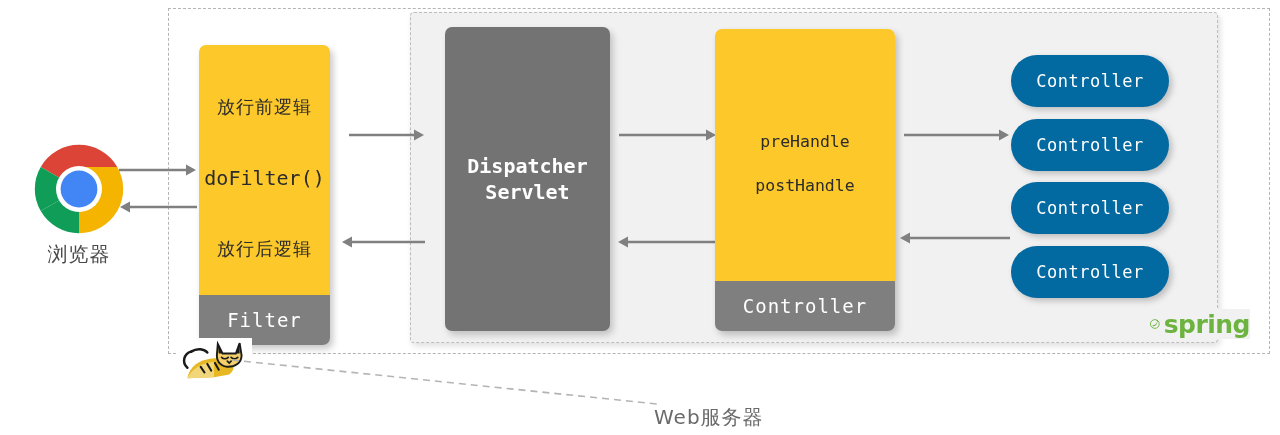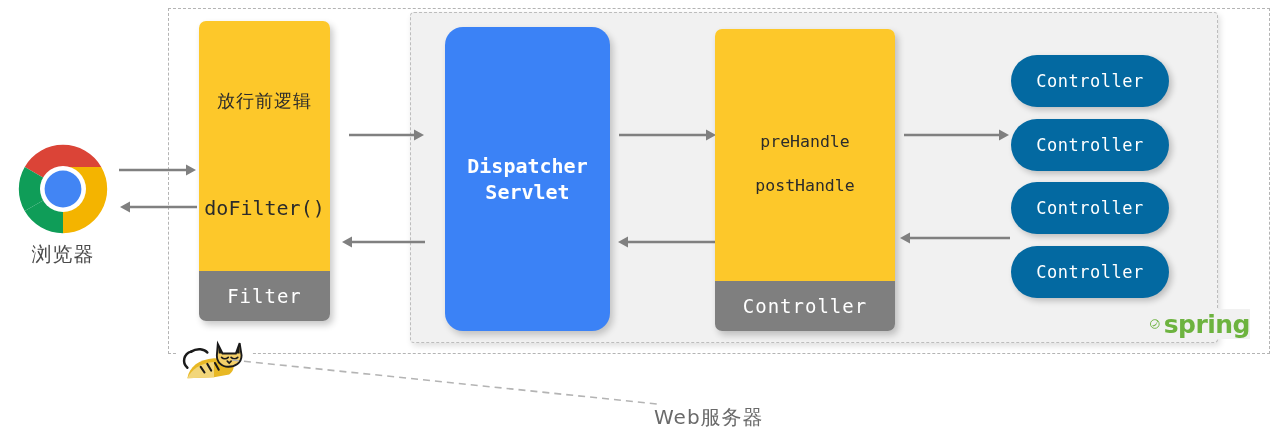--- a/index.html
+++ b/index.html
@@ -38,21 +38,21 @@
     background: #f1f1f1;
     border: 1.4px dashed #bdbdbd;
     border-radius: 4px;
     box-sizing: border-box;
     box-shadow: 2px 3px 6px rgba(0,0,0,0.13);
   }
 
   
   #browser-group {
     position: absolute;
-    left: 8px;
+    left: 24px;
     top: 143px;
     width: 110px;
     text-align: center;
   }
   #chrome-icon { display: block; margin: 0 auto; }
   #browser-label {
     margin-top: 6px;
     font-size: 20px;
     color: #4a4a4a;
     letter-spacing: 1px;
@@ -96,28 +96,28 @@
     color: #ffffff;
     display: flex;
     align-items: center;
     justify-content: center;
     font-family: "DejaVu Sans Mono", "Liberation Mono", monospace;
     font-size: 19px;
     letter-spacing: 1px;
   }
 
   
-  #filter-card { left: 199px; top: 21px; width: 131px; height: 300px; }
+  #filter-card { left: 199px; top: 45px; width: 131px; height: 300px; }
 
   
   #dispatcher-card {
     position: absolute;
     left: 445px; top: 27px; width: 165px; height: 304px;
-    background: #3b82f6;
-    border-radius: 18px;
+    background: #737373;
+    border-radius: 7px;
     box-shadow: 3px 4px 7px rgba(0,0,0,0.2);
     display: flex;
     align-items: center;
     justify-content: center;
   }
   #dispatcher-label {
     color: #ffffff;
     font-size: 20px;
     line-height: 1.32;
     text-align: center;
@@ -231,20 +231,21 @@
 
   <svg class="arrow" style="left:118px; top:200px;" width="80" height="14">
     <line x1="12" y1="7" x2="79" y2="7" stroke="#808080" stroke-width="2.6"></line>
     <path d="M12 1.5 L2 7 L12 12.5 Z" fill="#808080"></path>
   </svg>
 
   <div class="card" id="filter-card">
     <div class="card-body">
       <div class="card-line cjk">放行前逻辑</div>
       <div class="card-line">doFilter()</div>
+      <div class="card-line cjk">放行后逻辑</div>
     </div>
     <div class="card-footer">Filter</div>
   </div>
 
   <svg class="arrow" style="left:348px; top:128px;" width="78" height="14">
     <line x1="1" y1="7" x2="66" y2="7" stroke="#808080" stroke-width="2.6"></line>
     <path d="M66 1.5 L76 7 L66 12.5 Z" fill="#808080"></path>
   </svg>
 
   <svg class="arrow" style="left:340px; top:235px;" width="86" height="14">

